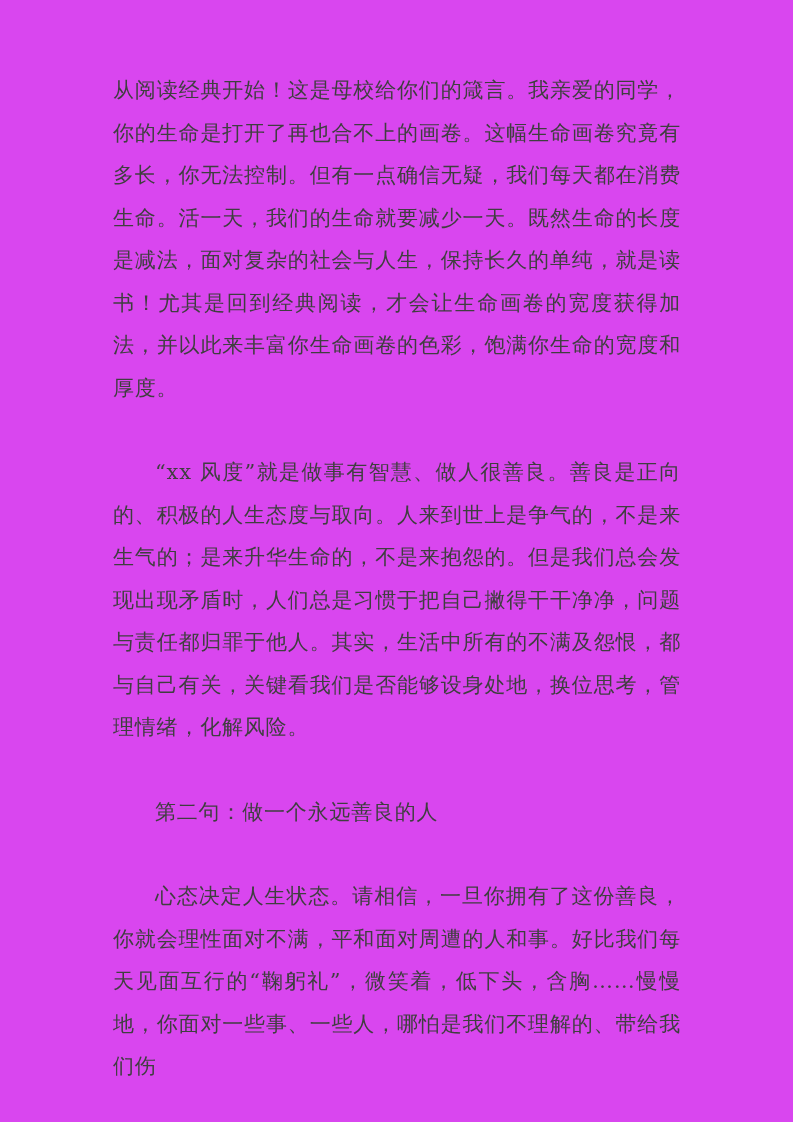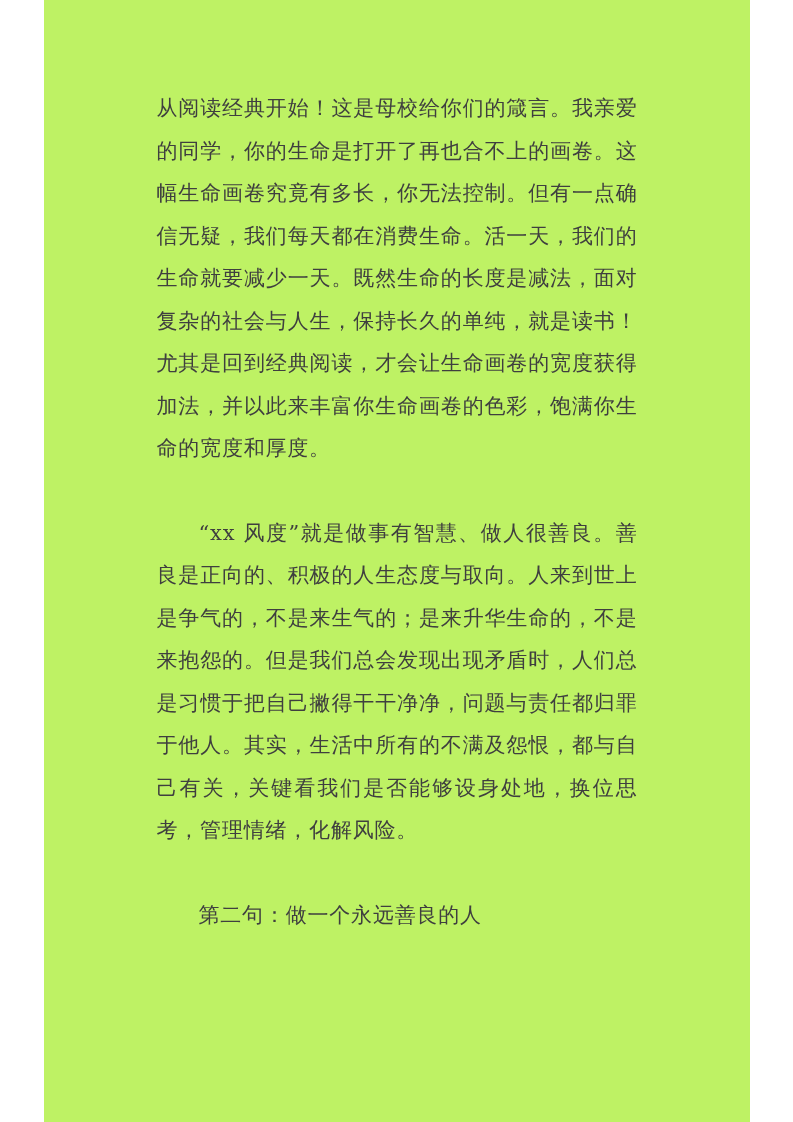--- a/index.html
+++ b/index.html
@@ -2,26 +2,26 @@
 <html><head>
 <meta charset="utf-8">
 <style>
   html, body {
     margin: 0;
     padding: 0;
     background: #ffffff;
   }
   .page {
     position: relative;
-    width: 706px;
+    width: 793px;
     height: 1122px;
     margin: 0 auto;
-    background: #bef264;
+    background: #d946ef;
     box-sizing: border-box;
-    padding: 87px 112px 0 113px;
+    padding: 69px 112px 0 113px;
     overflow: hidden;
   }
   .doc-body {
     font-family: "DejaVu Serif", "Liberation Serif", serif;
     font-size: 21px;
     line-height: 42.5px;
     letter-spacing: 0.8px;
     color: #3f3f3f;
     font-weight: 400;
     text-align: justify;
@@ -38,14 +38,15 @@
   }
 </style>
 </head>
 <body>
 
 <div class="page">
   <div class="doc-body">
     <p class="para no-indent">从阅读经典开始！这是母校给你们的箴言。我亲爱的同学，你的生命是打开了再也合不上的画卷。这幅生命画卷究竟有多长，你无法控制。但有一点确信无疑，我们每天都在消费生命。活一天，我们的生命就要减少一天。既然生命的长度是减法，面对复杂的社会与人生，保持长久的单纯，就是读书！尤其是回到经典阅读，才会让生命画卷的宽度获得加法，并以此来丰富你生命画卷的色彩，饱满你生命的宽度和厚度。</p>
     <p class="para">“xx 风度”就是做事有智慧、做人很善良。善良是正向的、积极的人生态度与取向。人来到世上是争气的，不是来生气的；是来升华生命的，不是来抱怨的。但是我们总会发现出现矛盾时，人们总是习惯于把自己撇得干干净净，问题与责任都归罪于他人。其实，生活中所有的不满及怨恨，都与自己有关，关键看我们是否能够设身处地，换位思考，管理情绪，化解风险。</p>
     <p class="para subheading">第二句：做一个永远善良的人</p>
+    <p class="para">心态决定人生状态。请相信，一旦你拥有了这份善良，你就会理性面对不满，平和面对周遭的人和事。好比我们每天见面互行的“鞠躬礼”，微笑着，低下头，含胸……慢慢地，你面对一些事、一些人，哪怕是我们不理解的、带给我们伤</p>
   </div>
 </div>
 
 </body></html>

